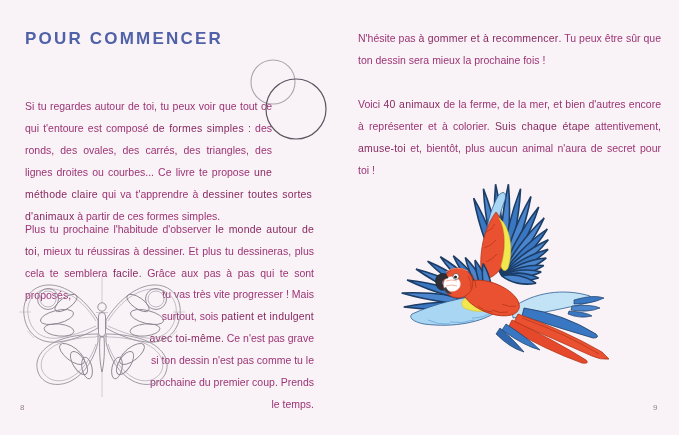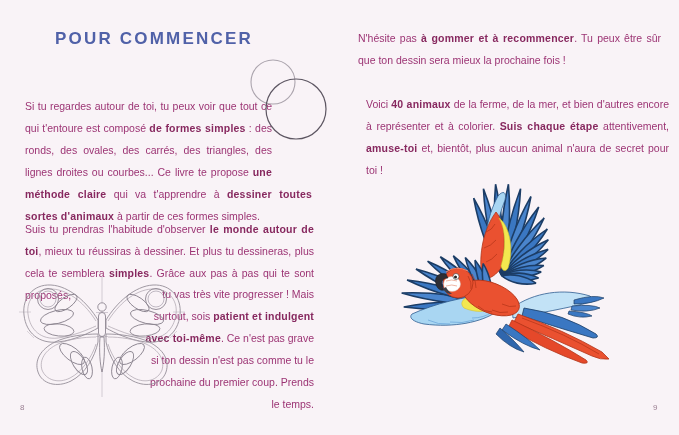--- a/index.html
+++ b/index.html
@@ -9,54 +9,54 @@
     background:#f9f3f7;
     overflow:hidden;
     font-family:"Liberation Sans", sans-serif;
   }
   .pg-col{position:absolute;top:0;}
   #left-col{left:25px;width:287px;}
   #right-col{left:358px;width:303px;}
   .title{
     position:absolute;top:18px;left:0;
     font-size:17px;font-weight:bold;letter-spacing:2.2px;
-    color:#5061a8;white-space:nowrap;margin-left:30px;
+    color:#5061a8;white-space:nowrap;
   }
   .body-text{
     font-size:10.5px;line-height:22px;
     color:#9c3474;text-align:justify;
   }
-  .body-text b{color:#87285f;font-weight:bold;letter-spacing:.2px;}
+  .body-text b{color:#87285f;font-weight:normal;letter-spacing:.2px;}
   #p1-left{position:absolute;top:84px;left:0;width:287px;}
   #circles-spacer{float:right;width:58px;height:70px;margin-right:-18px;}
   #p2a-left{position:absolute;top:207px;left:0;width:289px;}
   #p2b-left{position:absolute;top:272px;left:117px;width:172px;text-align:right;}
   #p1-right{position:absolute;top:16px;left:0;width:303px;}
-  #p2-right{position:absolute;top:82px;left:8px;width:303px;}
+  #p2-right{position:absolute;top:82px;left:0;width:303px;}
   .pagenum{
     position:absolute;font-size:8px;color:#9a7f92;
   }
   #pagenum-8{left:20px;top:403px;}
   #pagenum-9{left:653px;top:403px;}
   .illus{position:absolute;}
   #circles-sketch{left:241px;top:55px;}
   #butterfly-sketch{left:17px;top:276px;}
   #parrot-illustration{left:394px;top:162px;}
 </style>
 </head>
 <body>
 
 <div id="page">
 
   <div class="pg-col" id="left-col">
     <h1 class="title">POUR COMMENCER</h1>
     <p class="body-text" id="p1-left">
       <span id="circles-spacer"></span><span><span>Si tu regardes autour de toi, tu peux voir que tout ce qui t'entoure est composé </span><b>de formes simples</b><span> : des ronds, des ovales, des carrés, des triangles, des lignes droites ou courbes... Ce livre te propose </span><b>une méthode claire</b><span> qui va t'apprendre à </span><b>dessiner toutes sortes d'animaux</b><span> à partir de ces formes simples.</span></span>
     </p>
-    <p class="body-text" id="p2a-left"><span>Suis tu prendras l'habitude d'observer </span><b>le monde autour de toi</b><span>, mieux tu réussiras à dessiner. Et plus tu dessineras, plus cela te semblera </span><b>simples</b><span>. Grâce aux pas à pas qui te sont proposés,</span></p>
+    <p class="body-text" id="p2a-left"><span>Plus tu prochaine l'habitude d'observer </span><b>le monde autour de toi</b><span>, mieux tu réussiras à dessiner. Et plus tu dessineras, plus cela te semblera </span><b>facile</b><span>. Grâce aux pas à pas qui te sont proposés,</span></p>
     <p class="body-text" id="p2b-left"><span>tu vas très vite progresser ! Mais surtout, sois </span><b>patient et indulgent avec toi-même</b><span>. Ce n'est pas grave si ton dessin n'est pas comme tu le prochaine du premier coup. Prends le temps.</span></p>
   </div>
 
   <div class="pg-col" id="right-col">
     <p class="body-text" id="p1-right"><span>N'hésite pas </span><b>à gommer et à recommencer</b><span>. Tu peux être sûr que ton dessin sera mieux la prochaine fois !</span></p>
     <p class="body-text" id="p2-right"><span>Voici </span><b>40 animaux</b><span> de la ferme, de la mer, et bien d'autres encore à représenter et à colorier. </span><b>Suis chaque étape</b><span> attentivement, </span><b>amuse-toi</b><span> et, bientôt, plus aucun animal n'aura de secret pour toi !</span></p>
   </div>
 
   <svg class="illus" id="circles-sketch" width="94" height="88" viewBox="0 0 94 88">
     <circle cx="32" cy="27" r="22" fill="none" stroke="#aba4ad" stroke-width="1.1"></circle>

